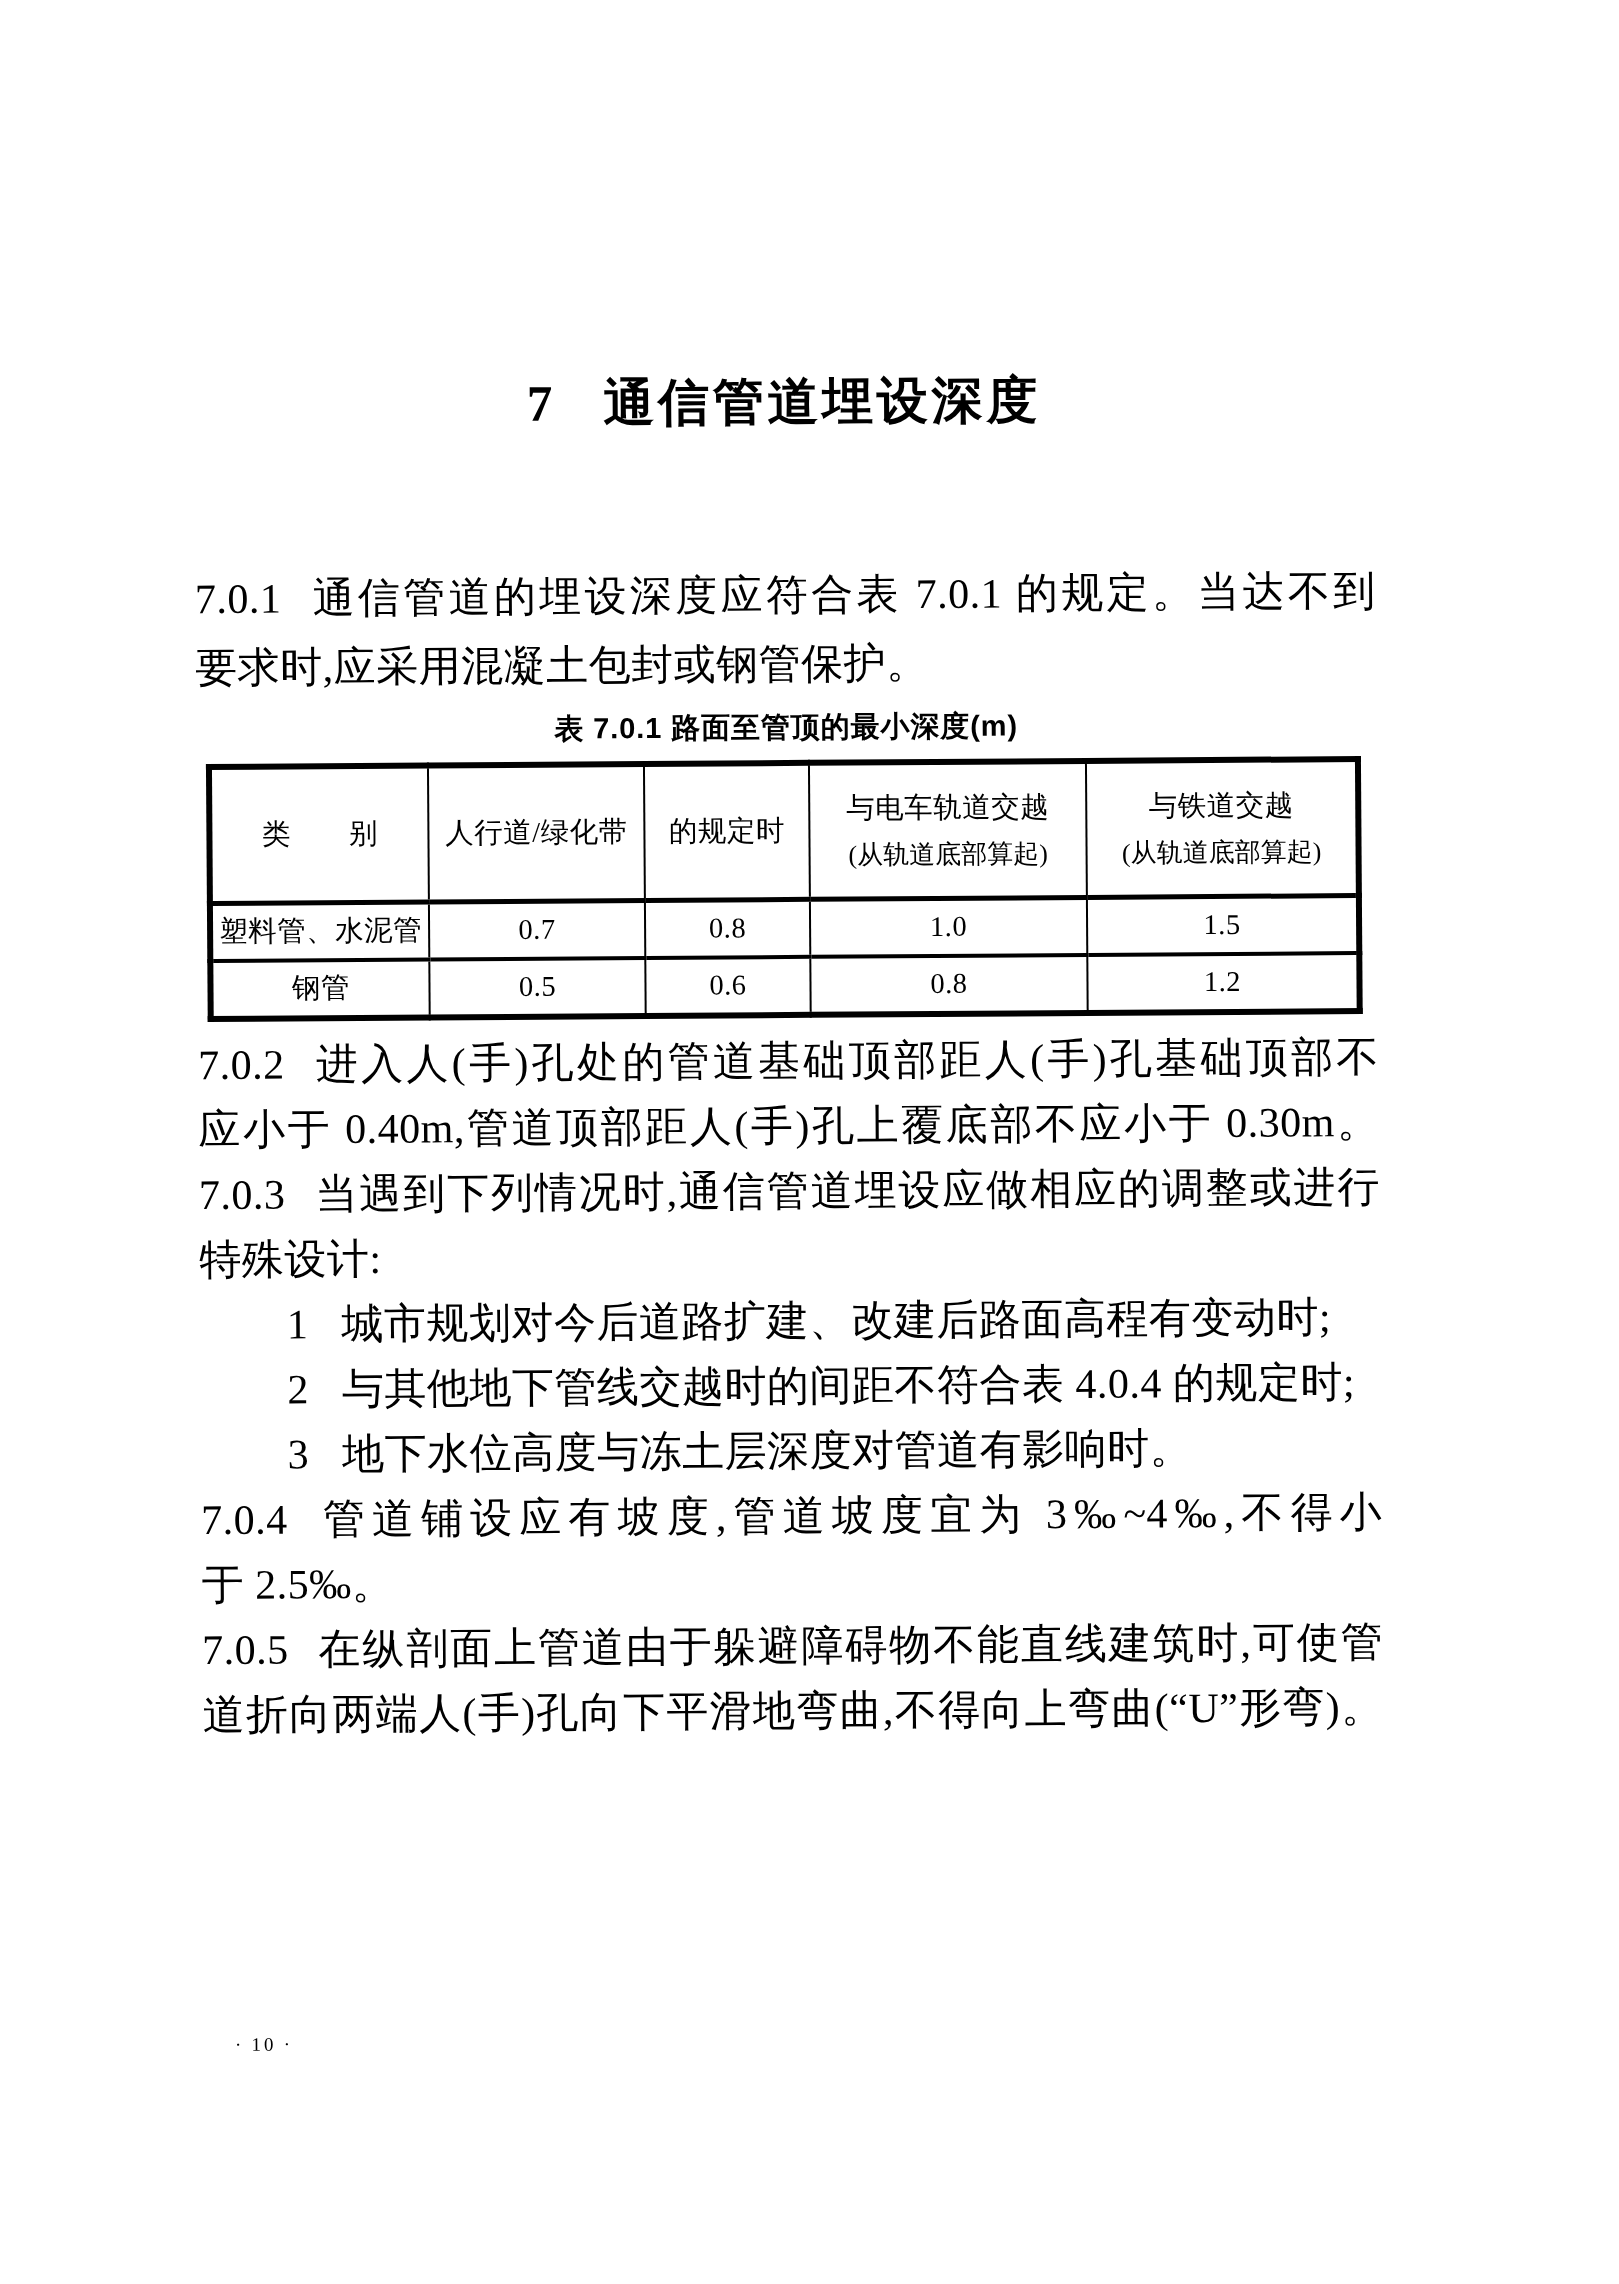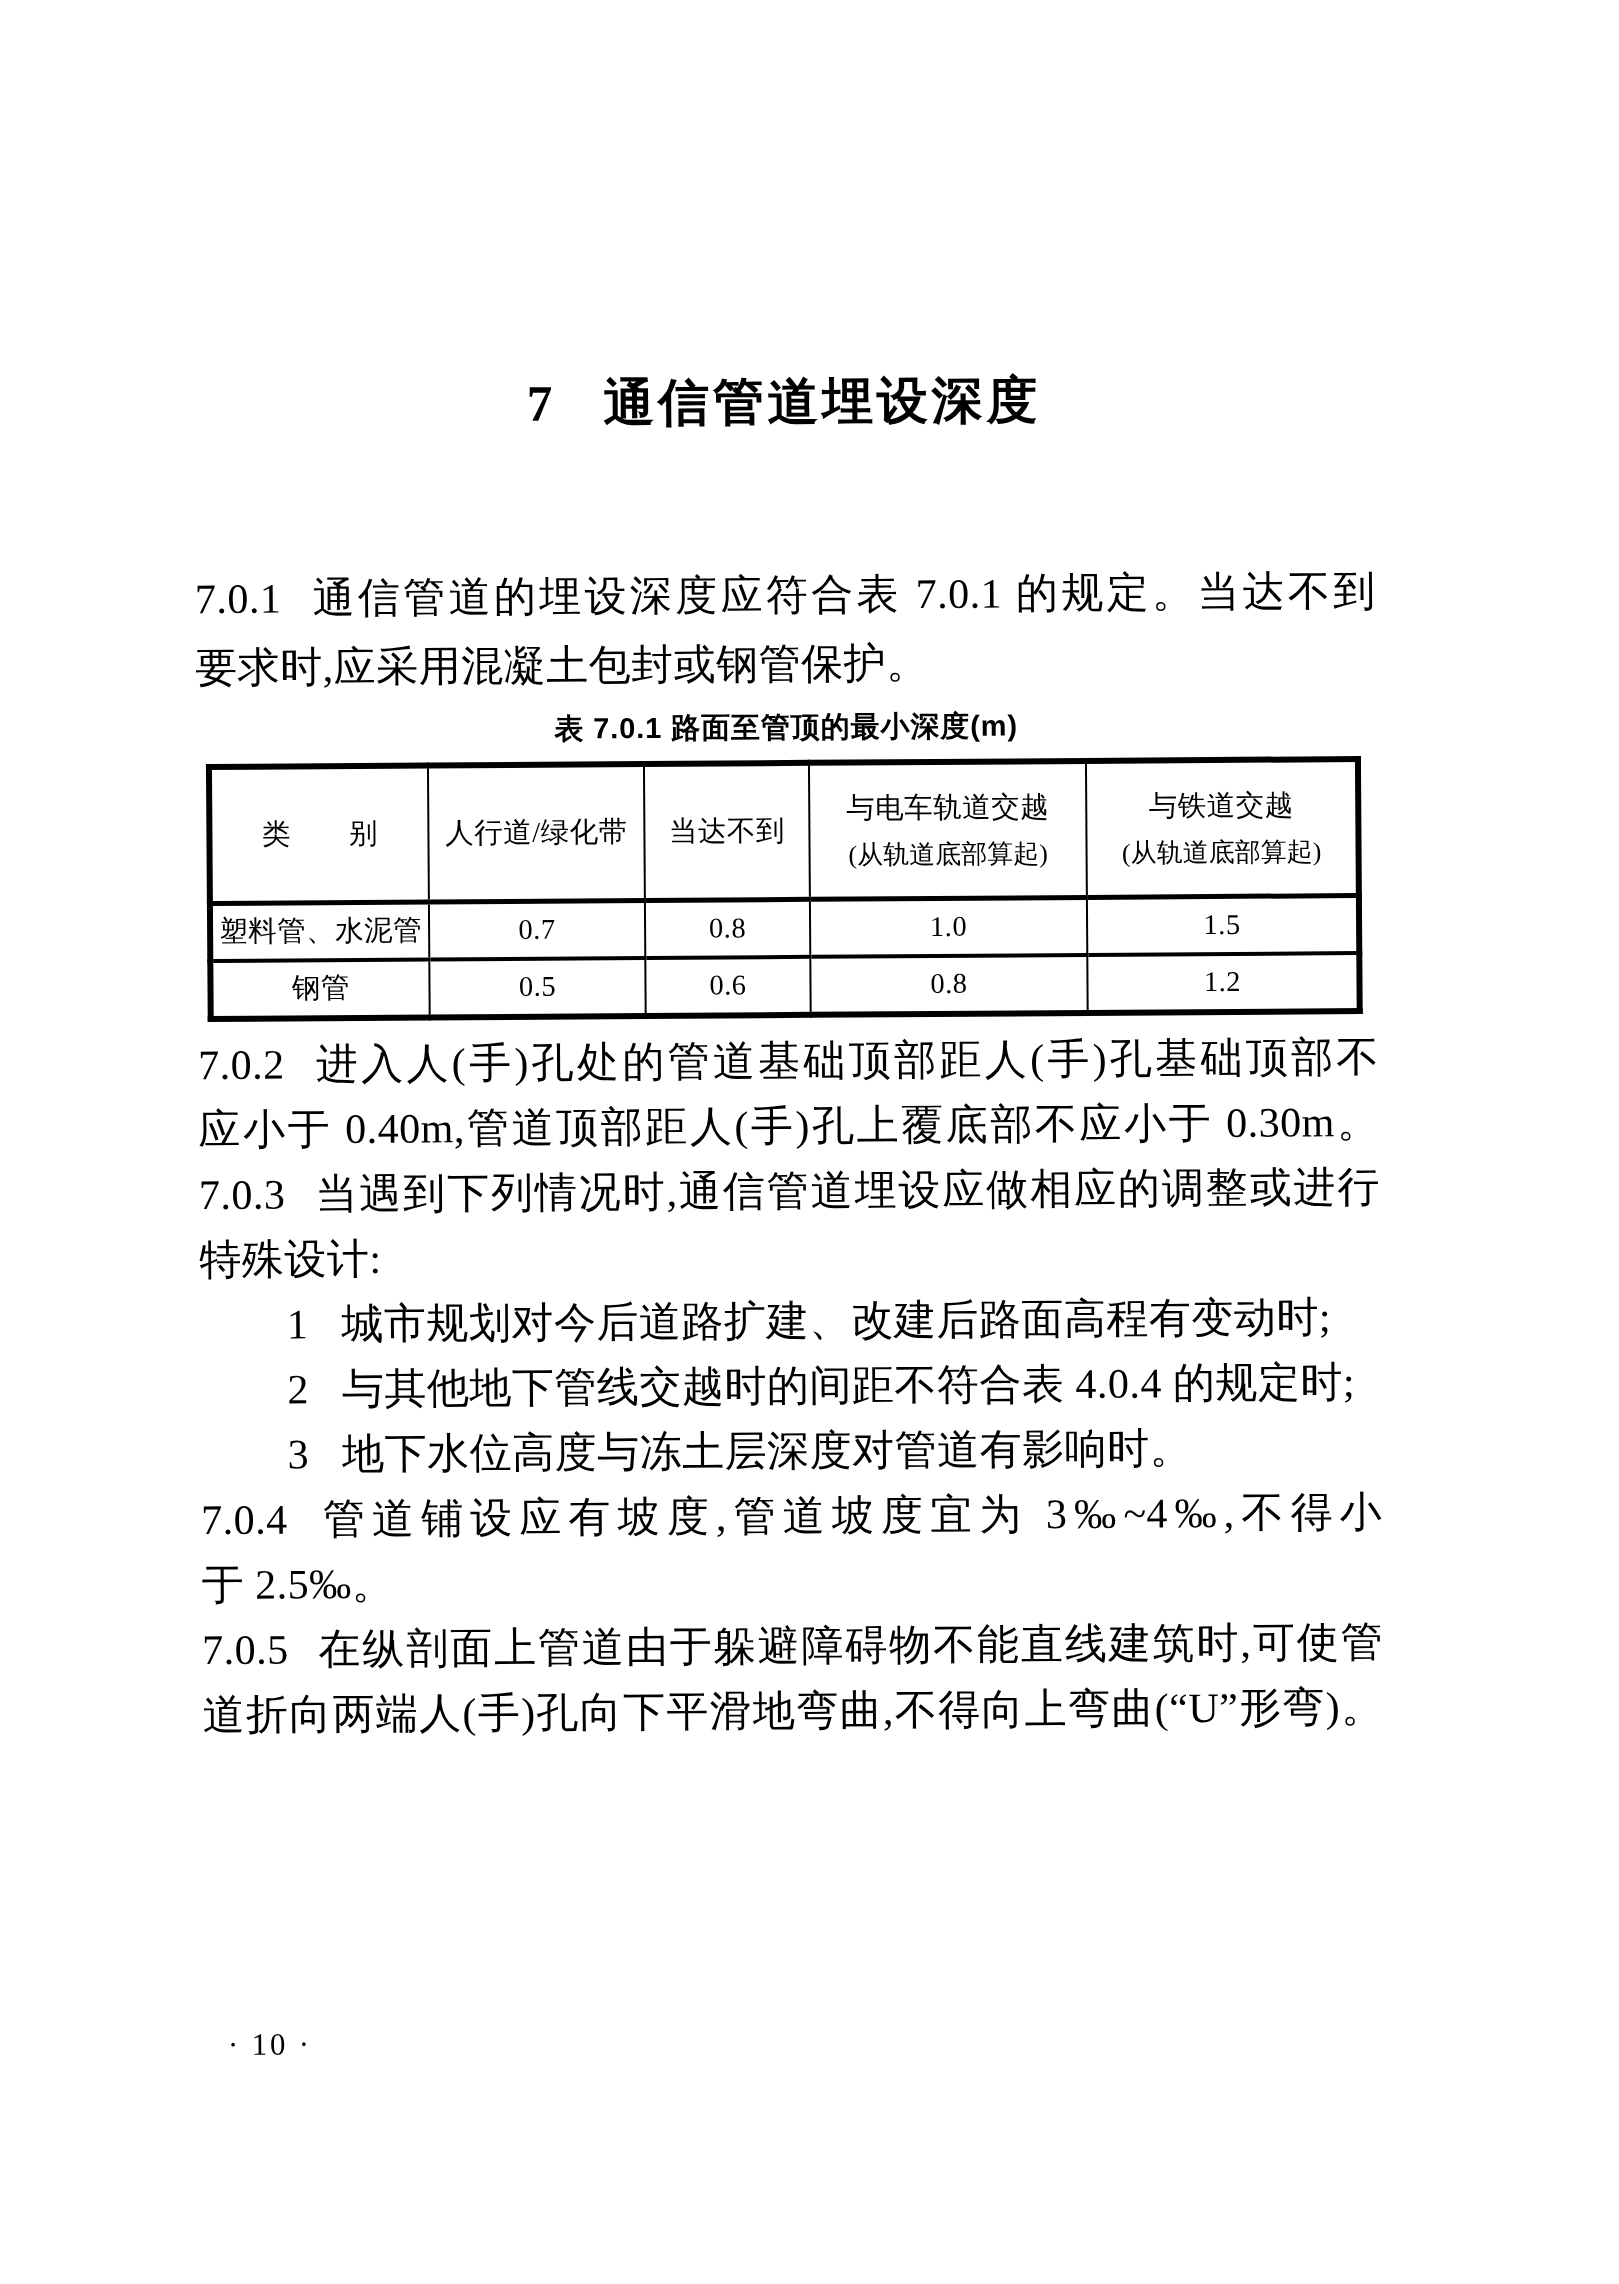--- a/index.html
+++ b/index.html
@@ -88,23 +88,23 @@
   .depth-table tbody td { height: 53px; }
   .depth-table tbody tr.first td { border-bottom: 4.6px solid #000; }
   .depth-table .hdr-sub {
     font-size: 26px;
     margin-top: 9.2px;
     letter-spacing: 0;
   }
   .mt-after-table { margin-top: 11.5px; }
   .footer {
     position: absolute;
-    left: 23px; top: 2020px;
+    left: 30px; top: 2020px;
     height: 41px; line-height: 41px;
-    font-size: 31px;
+    font-size: 19px;
     letter-spacing: 2.8px;
   }
 </style>
 </head>
 <body>
 
 <div class="sheet">
   <div class="content">
 
     <h1 class="chapter-title">
@@ -125,21 +125,21 @@
         <col style="width:219px">
           <col style="width:216px">
           <col style="width:165px">
           <col style="width:277px">
           <col style="width:272px">
       </colgroup>
       <thead>
         <tr>
           <th>类　　别</th>
           <th>人行道/绿化带</th>
-          <th>当达不到</th>
+          <th>的规定时</th>
           <th>
             <div>与电车轨道交越</div>
             <div class="hdr-sub">(从轨道底部算起)</div>
           </th>
           <th>
             <div>与铁道交越</div>
             <div class="hdr-sub">(从轨道底部算起)</div>
           </th>
         </tr>
       </thead>

